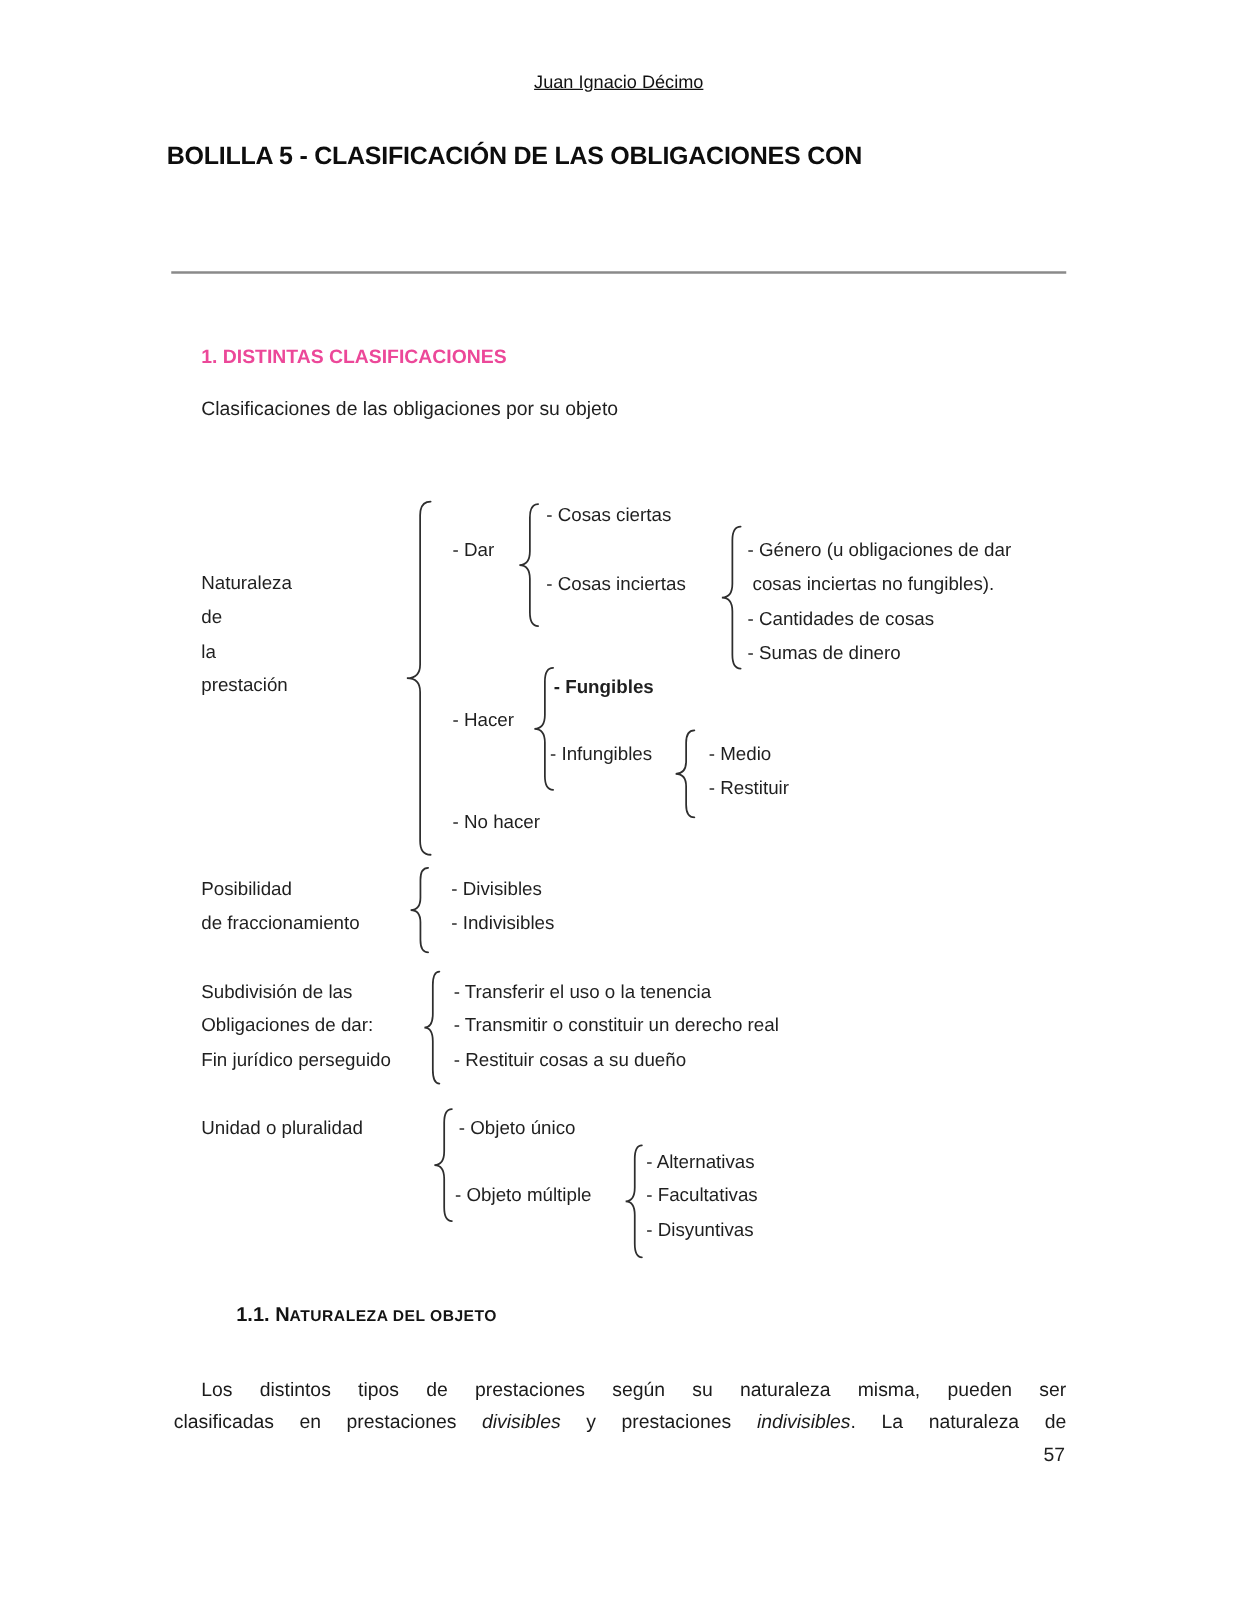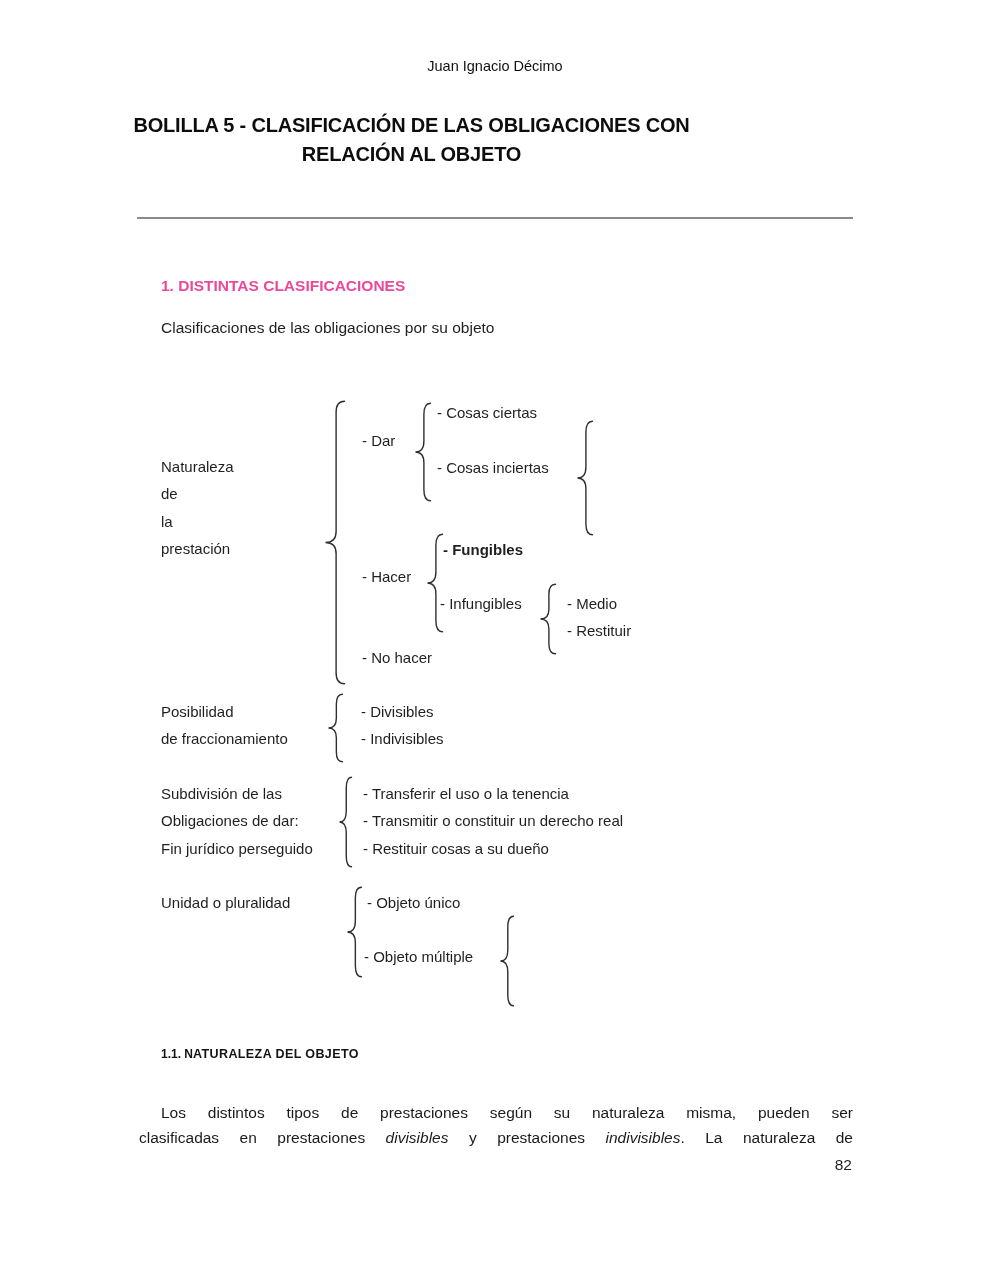--- a/index.html
+++ b/index.html
@@ -2,48 +2,47 @@
 <html><head>
 <meta charset="utf-8">
 <style>
   html,body{margin:0;padding:0;}
   body{
     width:990px;height:1280px;background:#ffffff;
     font-family:"Liberation Sans","DejaVu Sans",sans-serif;
     color:#1f1f1f;position:relative;overflow:hidden;
   }
   .abs{position:absolute;white-space:nowrap;}
-  .author{top:58px;left:0;width:990px;text-align:center;font-size:14.5px;color:#111;}
+  .author{top:58px;left:0;width:990px;text-align:center;font-size:14.5px;color:#111;text-decoration:underline;}
   .title{top:111px;left:0;width:823px;text-align:center;font-weight:bold;
          font-size:20px;line-height:29px;letter-spacing:-0.2px;color:#0d0d0d;}
   .rule{top:217px;left:137px;width:716px;height:0;border-top:2px solid #8a8a8a;}
   .h1{top:277px;left:161px;font-weight:bold;font-size:15.5px;color:#ec4899;}
   .intro{top:319px;left:161px;font-size:15.5px;}
   .diagram{top:390px;left:0;width:990px;height:630px;}
   .di{position:absolute;white-space:nowrap;font-size:15px;line-height:27.4px;}
   .bold{font-weight:normal;}
   .brace{position:absolute;}
   .brace svg{display:block;}
   .h2{top:1044px;left:161px;font-weight:bold;color:#141414;}
-  .h2 .lg{font-size:12px;}
+  .h2 .lg{font-size:16px;margin-left:28px;}
   .h2 .sc{font-size:12.5px;letter-spacing:0.4px;}
   .para{top:1084px;left:139px;width:714px;white-space:normal;
         font-size:15.5px;line-height:25.5px;text-align:justify;
         text-align-last:justify;text-indent:22px;color:#1b1b1b;}
   .pagenum{top:1156px;right:138px;font-size:15.5px;}
   .ind2{padding-left:4px;}
 </style>
 </head>
 <body>
 
 <div class="abs author">Juan Ignacio Décimo</div>
 
 <div class="abs title">
   <div>BOLILLA 5 - CLASIFICACIÓN DE LAS OBLIGACIONES CON</div>
-  <div>RELACIÓN AL OBJETO</div>
 </div>
 
 <div class="abs rule"></div>
 
 <div class="abs h1">1. DISTINTAS CLASIFICACIONES</div>
 <div class="abs intro">Clasificaciones de las obligaciones por su objeto</div>
 
 <div class="abs diagram">
 
   <div class="di bold" style="left:161px;top:63px;">
@@ -64,20 +63,26 @@
         <path d="M 16.5 1.2 Q 9.9 1.2 9.9 12.2 L 9.9 39 Q 9.9 50 1.5 50 Q 9.9 50 9.9 61 L 9.9 87.8 Q 9.9 98.8 16.5 98.8" fill="none" stroke="#2e2e2e" stroke-width="1.4" stroke-linecap="round"></path>
       </svg>
     </div>
   <div class="di" style="left:437px;top:9px;">- Cosas ciertas</div>
   <div class="di" style="left:437px;top:64px;">- Cosas inciertas</div>
   <div class="brace" style="left:576px;top:30px;width:18px;height:116px;">
       <svg width="18" height="116" viewBox="0 0 18 116">
         <path d="M 16.5 1.2 Q 9.9 1.2 9.9 12.2 L 9.9 47 Q 9.9 58 1.5 58 Q 9.9 58 9.9 69 L 9.9 103.8 Q 9.9 114.8 16.5 114.8" fill="none" stroke="#2e2e2e" stroke-width="1.4" stroke-linecap="round"></path>
       </svg>
     </div>
+  <div class="di" style="left:598px;top:37px;">
+    <div>- Género (u obligaciones de dar</div>
+    <div class="ind2">cosas inciertas no fungibles).</div>
+    <div>- Cantidades de cosas</div>
+    <div>- Sumas de dinero</div>
+  </div>
 
   <div class="di" style="left:443px;top:146px;font-weight:bold;">- Fungibles</div>
   <div class="di" style="left:362px;top:173px;">- Hacer</div>
   <div class="brace" style="left:426px;top:143px;width:18px;height:100px;">
       <svg width="18" height="100" viewBox="0 0 18 100">
         <path d="M 16.5 1.2 Q 9.9 1.2 9.9 12.2 L 9.9 39 Q 9.9 50 1.5 50 Q 9.9 50 9.9 61 L 9.9 87.8 Q 9.9 98.8 16.5 98.8" fill="none" stroke="#2e2e2e" stroke-width="1.4" stroke-linecap="round"></path>
       </svg>
     </div>
   <div class="di" style="left:440px;top:200px;">- Infungibles</div>
   <div class="brace" style="left:539px;top:193px;width:18px;height:72px;">
@@ -127,24 +132,29 @@
         <path d="M 15.5 1.2 Q 9.350000000000001 1.2 9.350000000000001 12.2 L 9.350000000000001 35 Q 9.350000000000001 46 1.5 46 Q 9.350000000000001 46 9.350000000000001 57 L 9.350000000000001 79.8 Q 9.350000000000001 90.8 15.5 90.8" fill="none" stroke="#2e2e2e" stroke-width="1.4" stroke-linecap="round"></path>
       </svg>
     </div>
   <div class="di" style="left:367px;top:499px;">- Objeto único</div>
   <div class="di" style="left:364px;top:553px;">- Objeto múltiple</div>
   <div class="brace" style="left:499px;top:525px;width:16px;height:92px;">
       <svg width="16" height="92" viewBox="0 0 16 92">
         <path d="M 14.5 1.2 Q 8.8 1.2 8.8 12.2 L 8.8 35 Q 8.8 46 1.5 46 Q 8.8 46 8.8 57 L 8.8 79.8 Q 8.8 90.8 14.5 90.8" fill="none" stroke="#2e2e2e" stroke-width="1.4" stroke-linecap="round"></path>
       </svg>
     </div>
+  <div class="di" style="left:517px;top:526px;">
+    <div>- Alternativas</div>
+    <div>- Facultativas</div>
+    <div>- Disyuntivas</div>
+  </div>
 </div>
 
 <div class="abs h2">
   <span class="lg">1.1. N</span><span class="sc">ATURALEZA DEL OBJETO</span>
 </div>
 
 <p class="abs para">
   <span>Los distintos tipos de prestaciones según su naturaleza misma, pueden ser</span><br>
   <span>clasificadas en prestaciones </span><i>divisibles</i><span> y prestaciones </span><i>indivisibles</i><span>. La naturaleza de</span>
 </p>
 
-<div class="abs pagenum">82</div>
+<div class="abs pagenum">57</div>
 
 </body></html>

